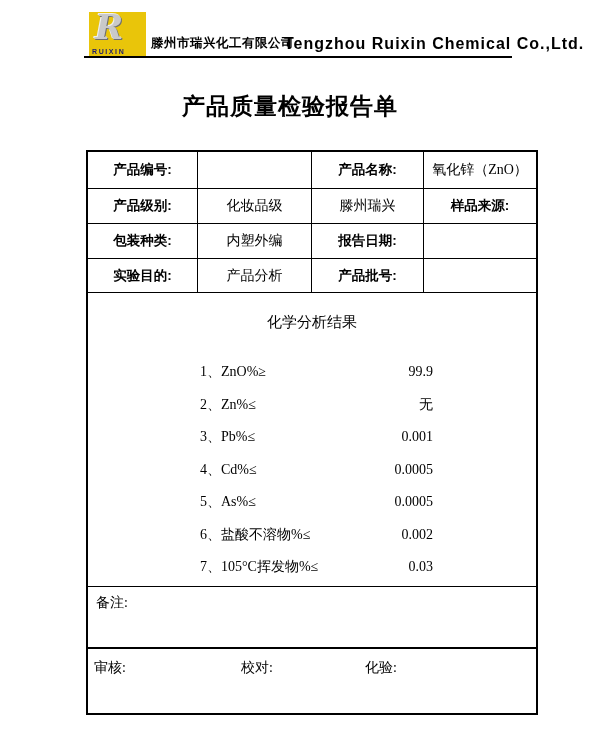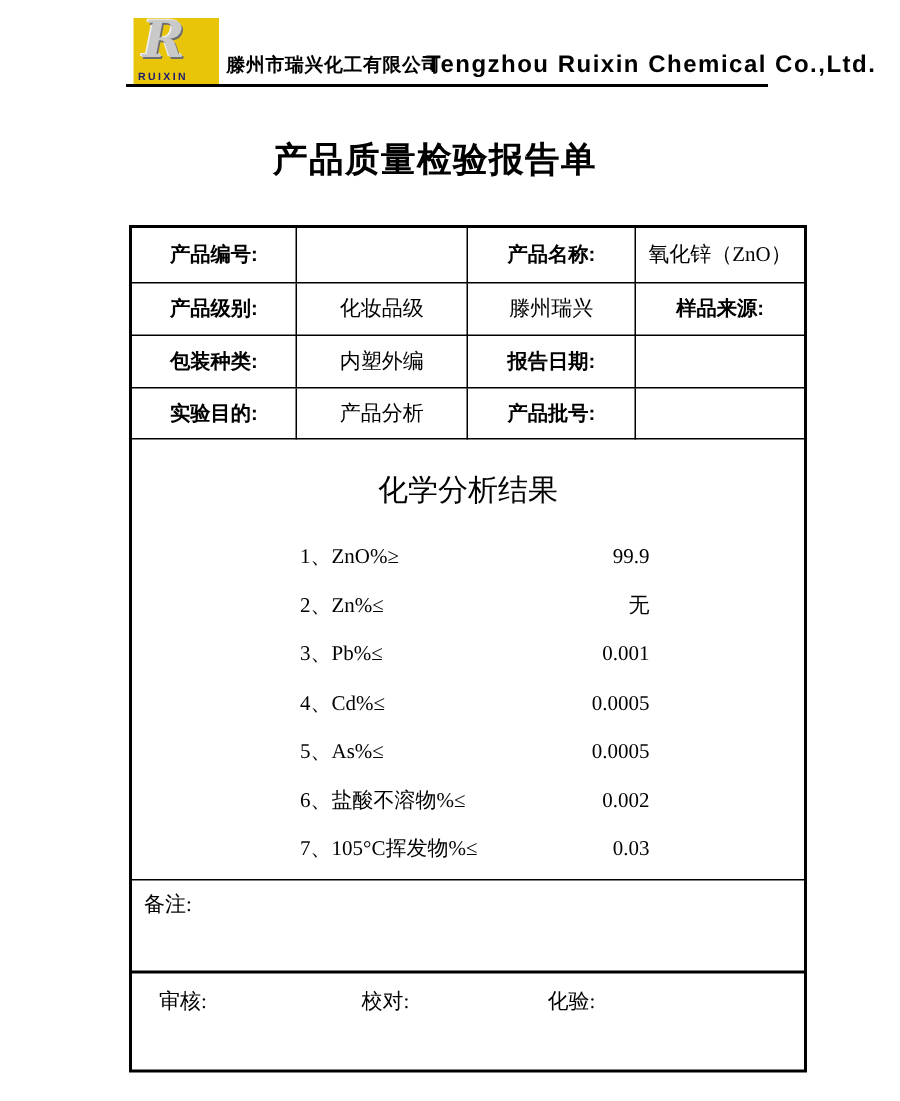--- a/index.html
+++ b/index.html
@@ -30,34 +30,34 @@
   .report-table { position:absolute; left:86px; top:150px; width:452px; height:565px;
                   border:2px solid #000; background:#fff; }
   .grid-row { display:grid; grid-template-columns:110px 114px 112px 112px; width:448px; }
   .cell { border-right:1px solid #000; border-bottom:1px solid #000;
           display:flex; align-items:center; justify-content:center; overflow:hidden; }
   .cell:last-child { border-right:none; }
   .cell.lbl { font-family:"Liberation Sans", sans-serif; font-weight:bold; font-size:13.5px; }
   .cell.val { font-family:"Liberation Serif", serif; font-size:14px; }
 
   .analysis { position:relative; width:448px; height:294px; border-bottom:1px solid #000; }
-  .analysis-heading { padding-top:20px; height:40px; text-align:center; font-size:20px;
+  .analysis-heading { padding-top:20px; height:40px; text-align:center; font-size:15px;
                       font-family:Liberation Serif, serif; }
   .analysis-items { margin-top:23px; }
   .a-item { position:relative; height:32.5px; line-height:32.5px; font-size:14px;
             font-family:"Liberation Serif", serif; }
   .a-name { position:absolute; left:112px; top:0; }
   .a-value { position:absolute; right:103px; top:0; }
 
   .remarks { width:448px; height:62px; border-bottom:2px solid #000;
              padding:7px 0 0 8px; font-size:14px; font-family:"Liberation Serif", serif; }
   .footer-row { position:relative; width:448px; height:64px; font-size:14px;
              font-family:"Liberation Serif", serif; }
   .sig { position:absolute; top:10px; }
-  .sig-1 { left:18px; }
+  .sig-1 { left:6px; }
   .sig-2 { left:153px; }
   .sig-3 { left:277px; }
 </style>
 </head>
 <body>
 
 <div class="page">
 
   <div class="logo">
     <div class="logo-r">R</div>

